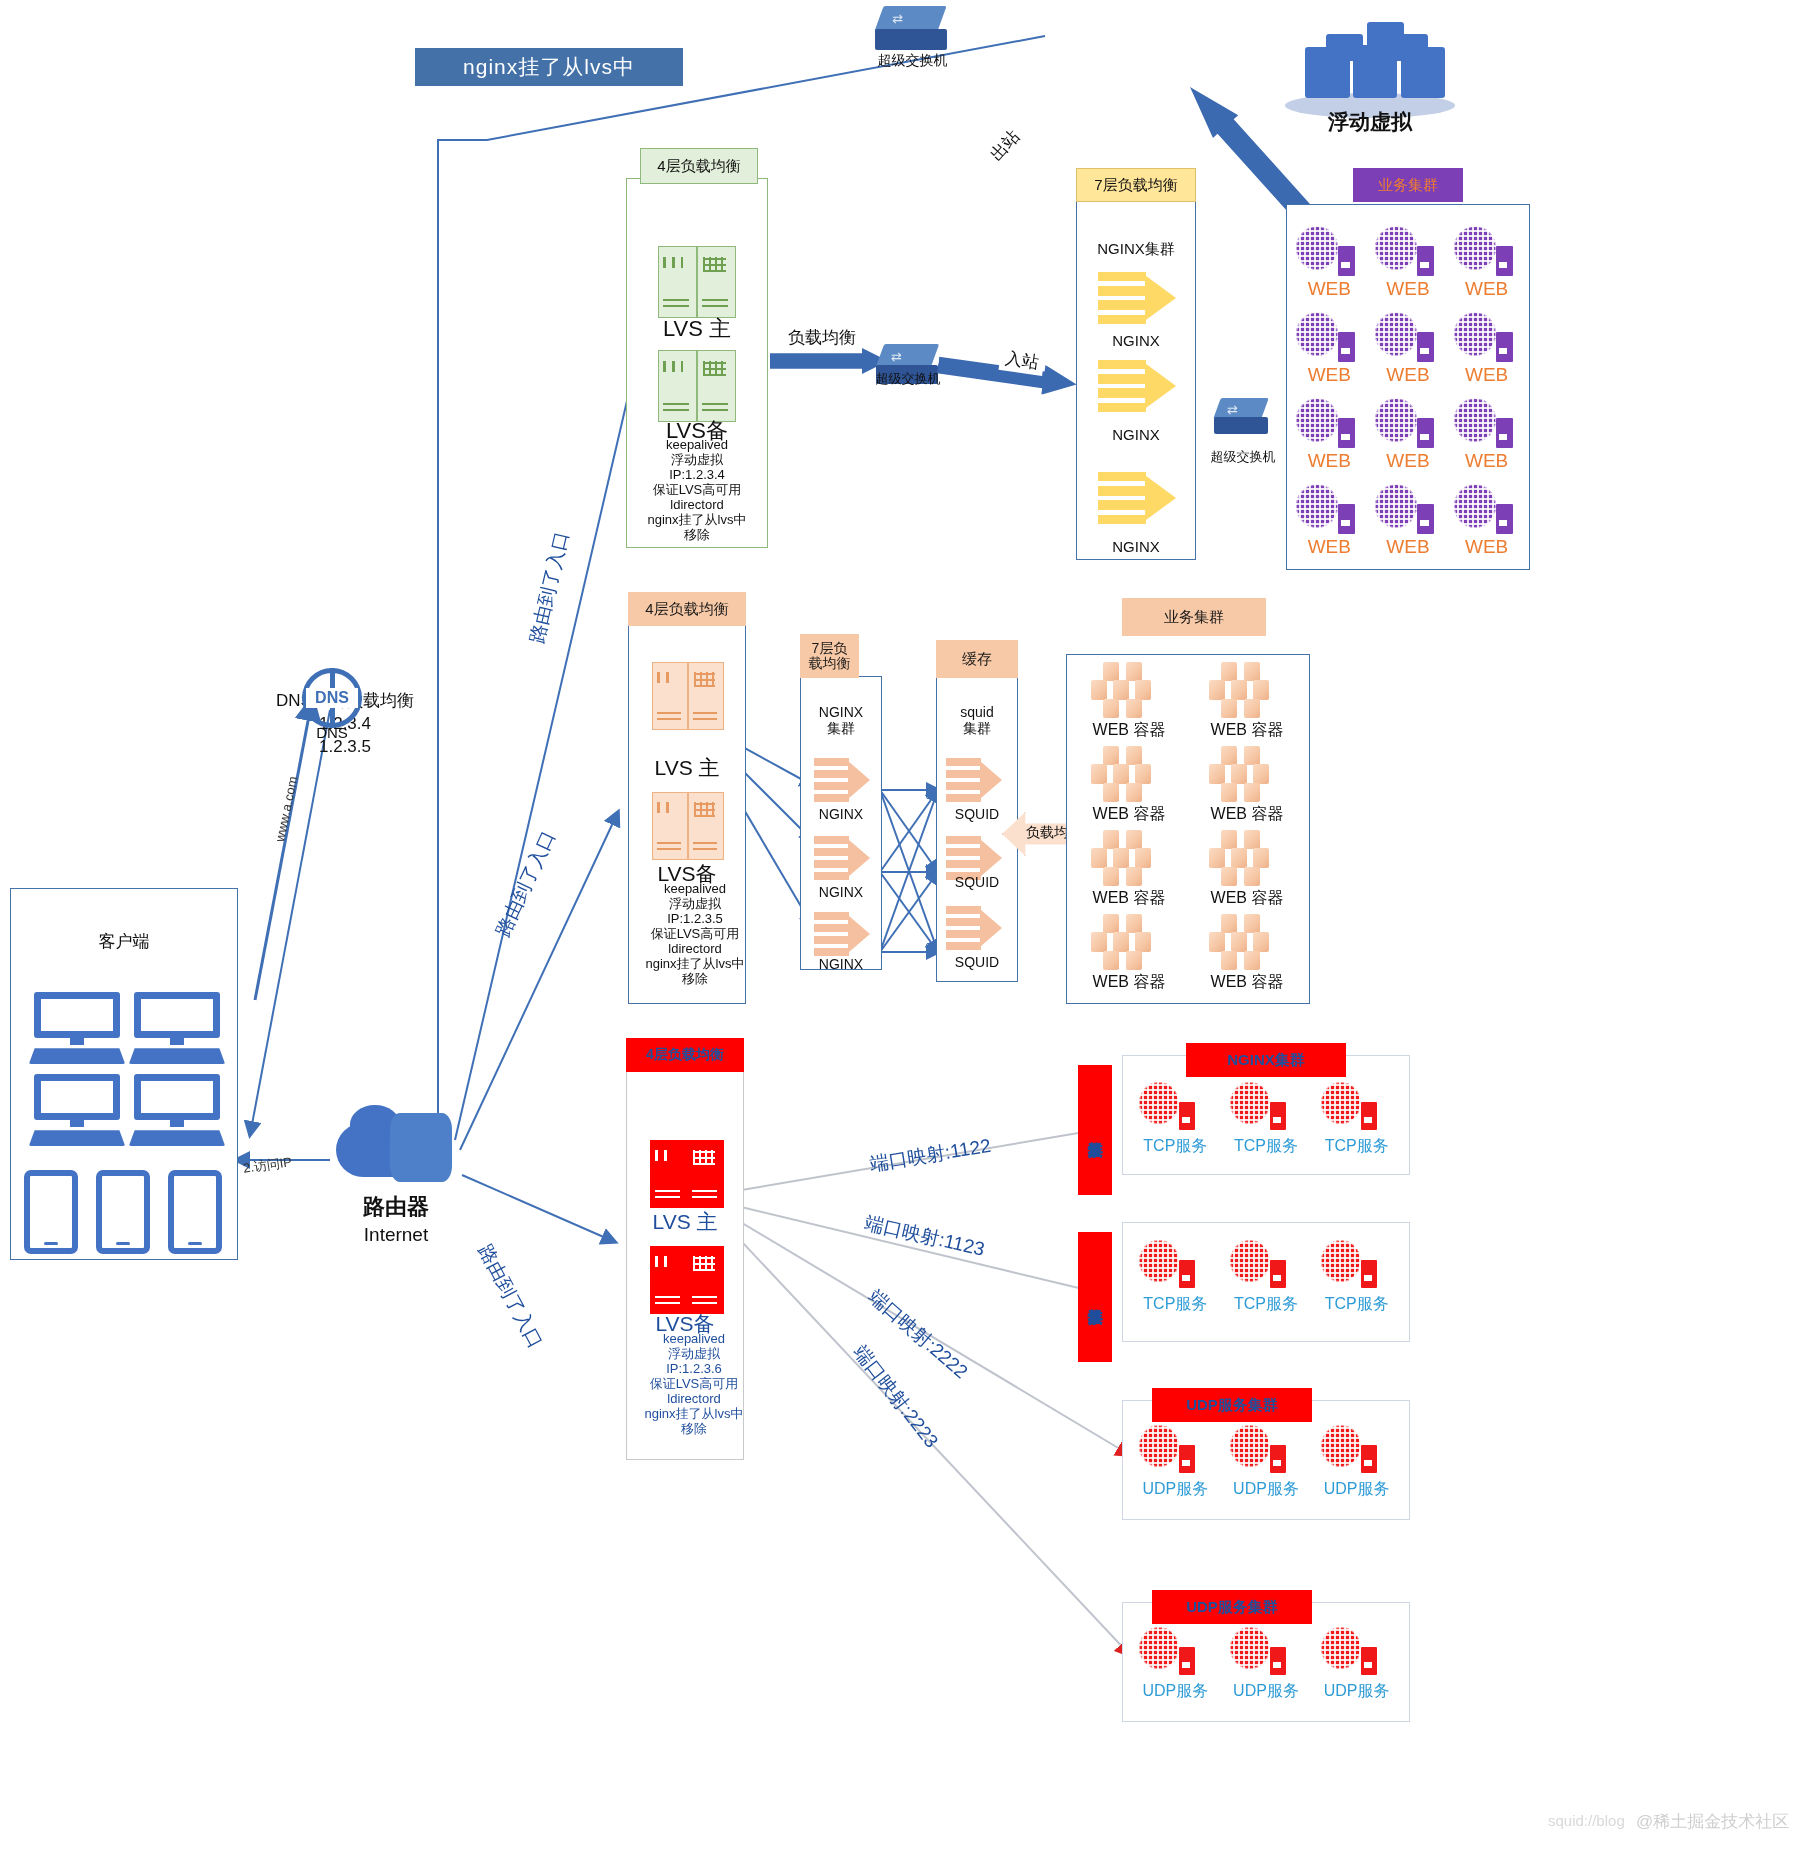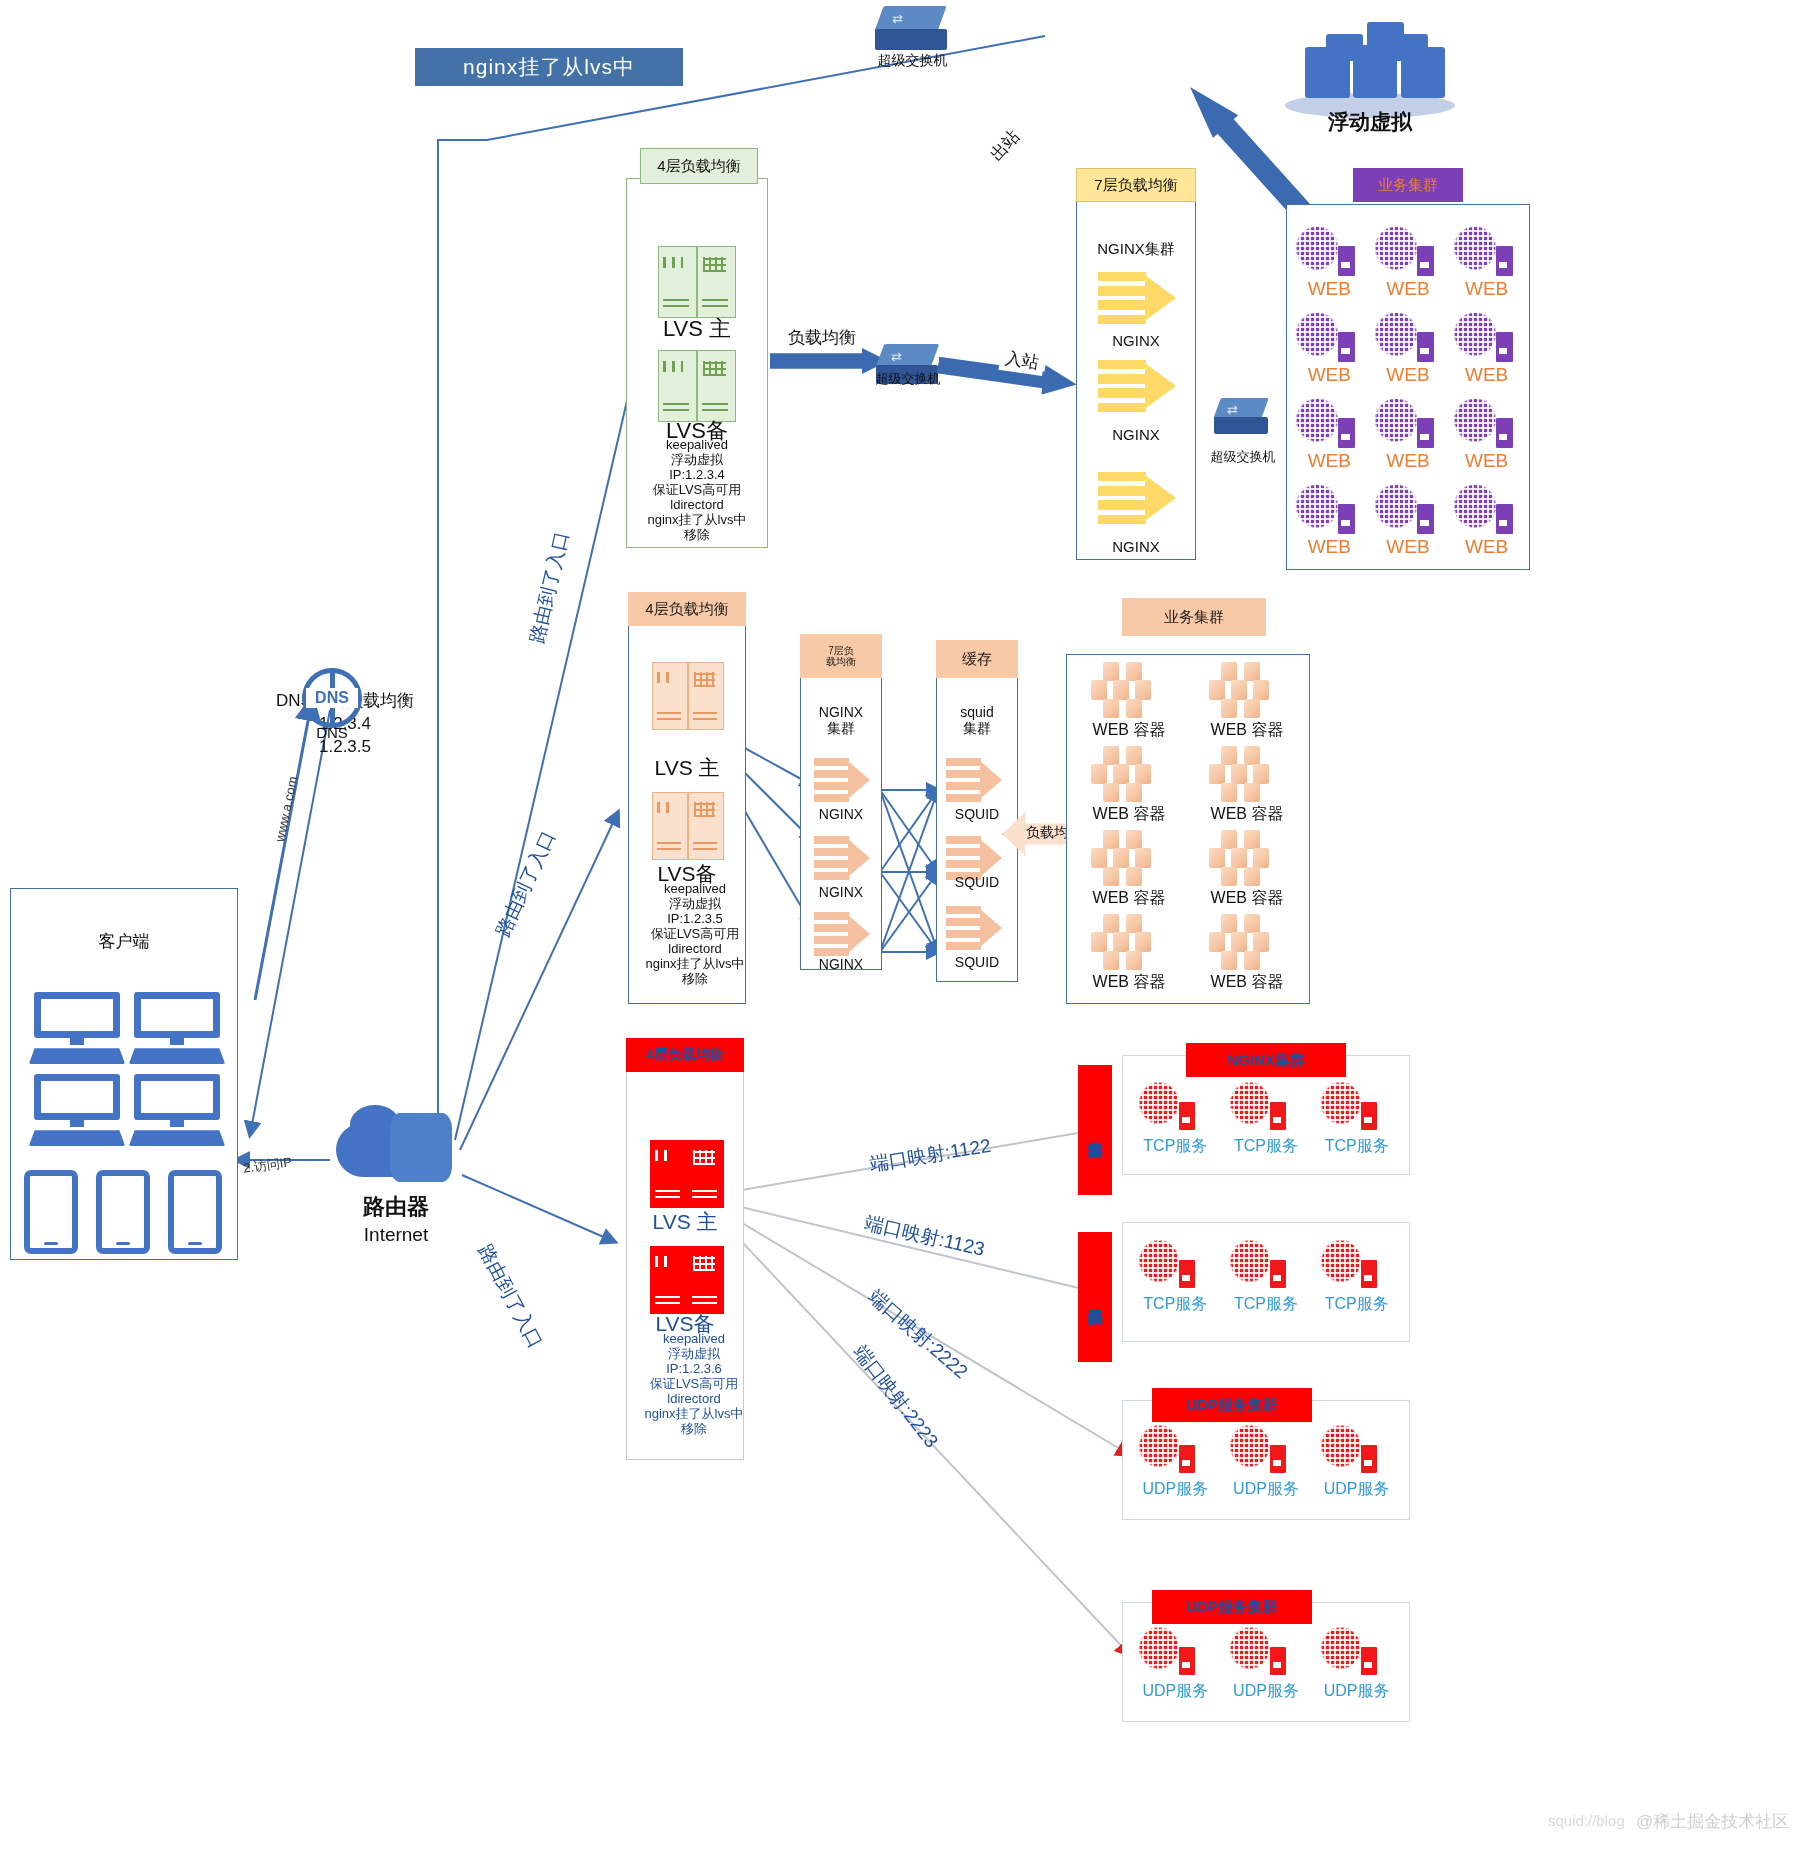--- a/index.html
+++ b/index.html
@@ -386,21 +386,21 @@
     <div>keepalived</div>
     <div>浮动虚拟</div>
     <div>IP:1.2.3.5</div>
     <div>保证LVS高可用</div>
     <div>ldirectord</div>
     <div>nginx挂了从lvs中</div>
     <div>移除</div>
   </div>
 
   <div class="panel" style="left:800px;top:676px;width:82px;height:294px;"></div>
-  <div class="hdr hdr-orange" style="left:800px;top:634px;width:82px;height:44px;font-size:10px;flex-direction:column;">
+  <div class="hdr hdr-orange" style="left:800px;top:634px;width:59px;height:44px;font-size:14px;flex-direction:column;">
     <span>7层负</span>
     <span>载均衡</span>
   </div>
   <div class="lbl" style="left:800px;top:704px;width:82px;font-size:14px;">
     <div>NGINX</div>
     <div>集群</div>
   </div>
 
   <div class="barrow barrow-orange" style="left:814px;top:758px;width:56px;height:44px;">
     <div class="bars">

